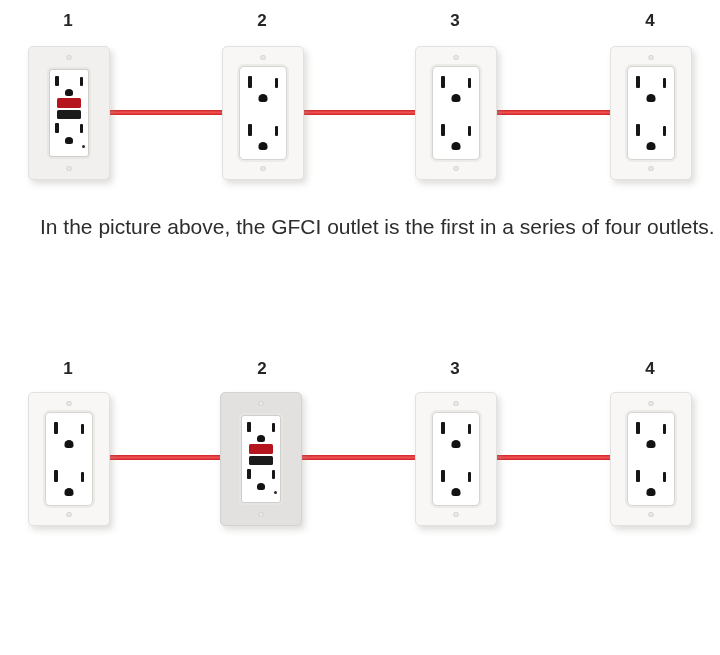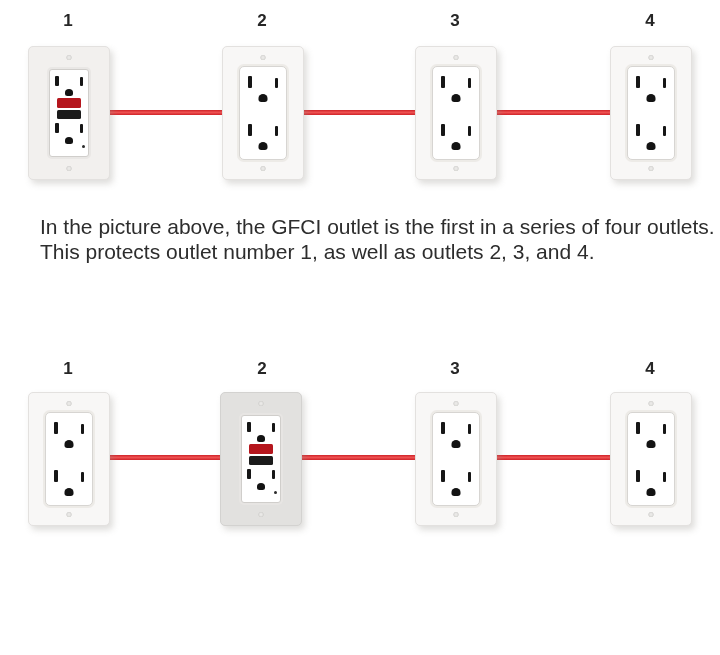--- a/index.html
+++ b/index.html
@@ -200,21 +200,20 @@
       <span class="gnd gnd-t"></span>
       <span class="slot sl-bl"></span>
       <span class="slot sl-br"></span>
       <span class="gnd gnd-b"></span>
     </div>
     <span class="screw s-bot"></span>
   </div>
 
   <div class="caption cap1">
     <div class="line">In the picture above, the GFCI outlet is the first in a series of four outlets.</div>
-    <div class="line">This protects outlet number 1, as well as outlets 2, 3, and 4.</div>
   </div>
 
   <div class="num" style="left:46px;  top:359px;">1</div>
   <div class="num" style="left:240px; top:359px;">2</div>
   <div class="num" style="left:433px; top:359px;">3</div>
   <div class="num" style="left:628px; top:359px;">4</div>
 
   <div class="wire" style="left:106px; top:455px; width:116px;"></div>
   <div class="wire" style="left:298px; top:455px; width:119px;"></div>
   <div class="wire" style="left:493px; top:455px; width:119px;"></div>

